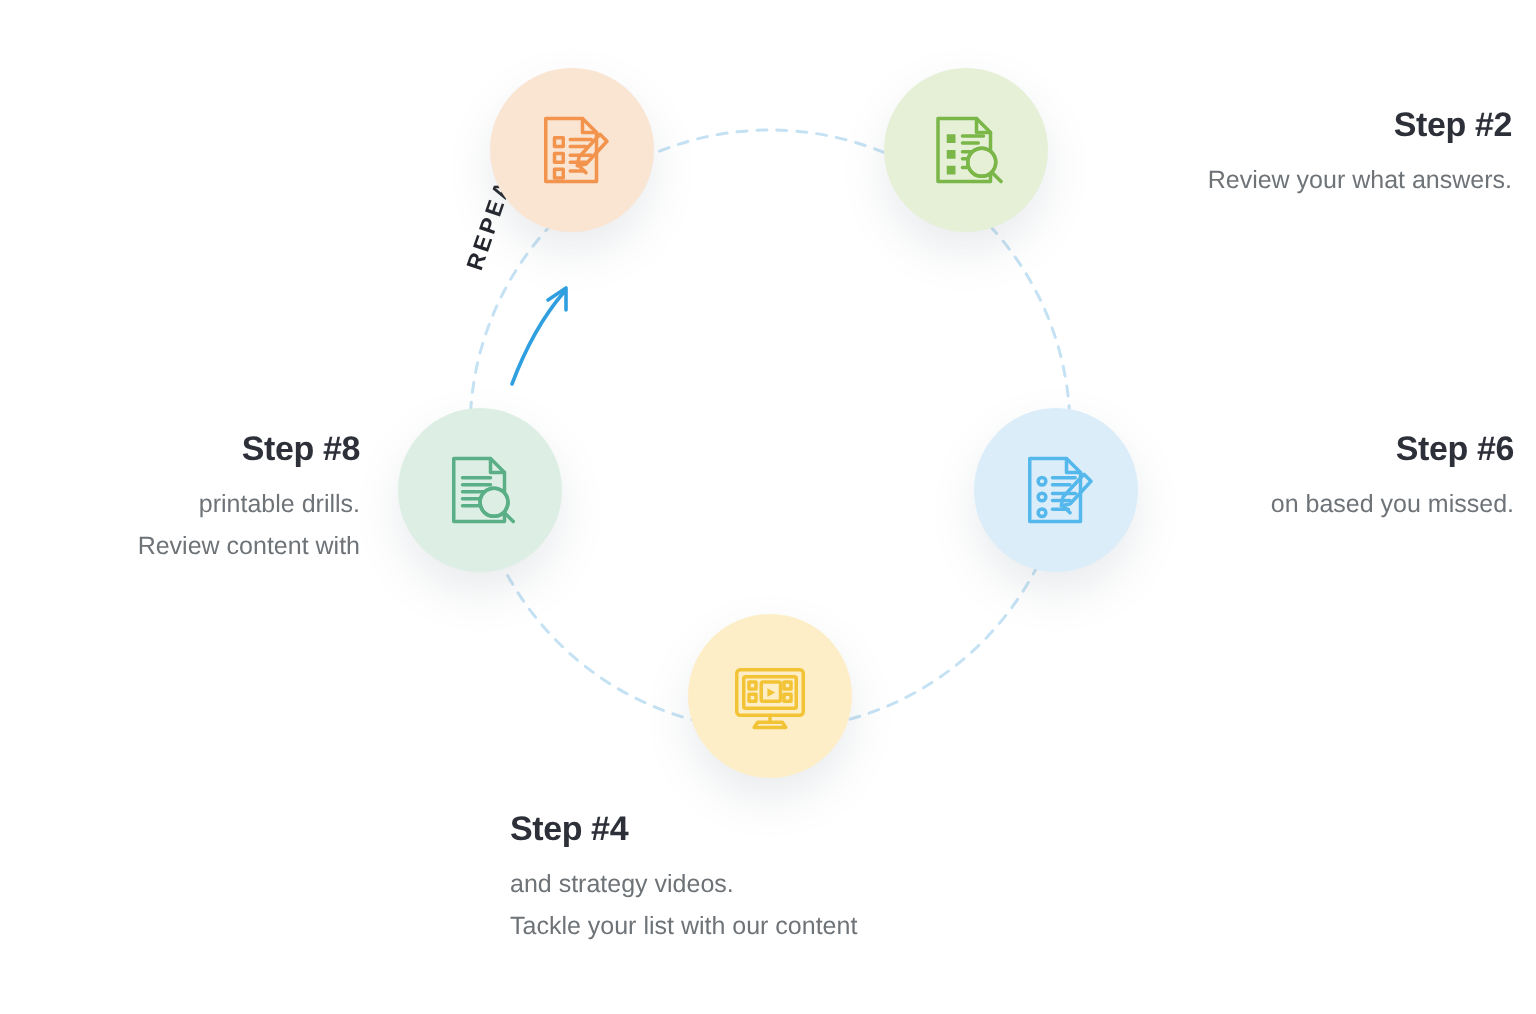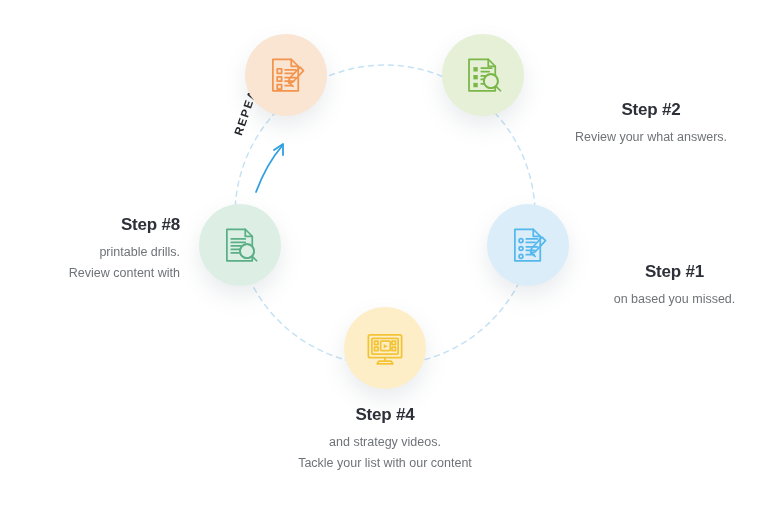--- a/index.html
+++ b/index.html
@@ -51,22 +51,22 @@
     white-space: nowrap;
   }
   .caption .desc {
     font-size: 12.5px;
     color: #6e7378;
     line-height: 21px;
     margin: 0;
     font-weight: normal;
   }
   .align-right { text-align: right; }
-  .align-left  { text-align: center; margin-top: 47px; }
-  .align-center{ text-align: center; }
+  .align-left  { text-align: right; }
+  .align-center{ }
 
   
   #node-1 { left: 245px; top: 34px; background: #fae4d2; }
   #node-2 { left: 442px; top: 34px; background: #e5f0d7; }
   #node-3 { left: 487px; top: 204px; background: #dcedfa; }
   #node-4 { left: 344px; top: 307px; background: #fdeec7; }
   #node-5 { left: 199px; top: 204px; background: #ddefe5; }
 
   
   #cap-1 { right: 532px; top: 52px; width: 190px; }
@@ -150,21 +150,21 @@
         <circle cx="16" cy="37" r="2.2"></circle>
         <path d="M22 17 h13 M22 21 h10"></path>
         <path d="M22 26 h13 M22 30 h10"></path>
         <path d="M22 35 h9"></path>
         <path d="M40 15 l4 4 -12 13 -5 1 1 -5 Z"></path>
         <path d="M28 33 l4 4"></path>
       </svg>
     </span>
   </div>
   <div class="caption align-left" id="cap-3">
-    <p class="title">Step #1</p>
+    <p class="title">Step #6</p>
     <p class="desc">on based you missed.</p>
   </div>
 
   <div class="node" id="node-4">
     <span>
       <svg width="42" height="42" viewBox="0 0 48 48" fill="none" stroke="#f3c336" stroke-width="2" stroke-linecap="round" stroke-linejoin="round">
         <rect x="5" y="9" width="38" height="26" rx="2"></rect>
         <rect x="9" y="13" width="30" height="18" rx="1"></rect>
         <rect x="12" y="16" width="4" height="4"></rect>
         <rect x="12" y="23" width="4" height="4"></rect>

